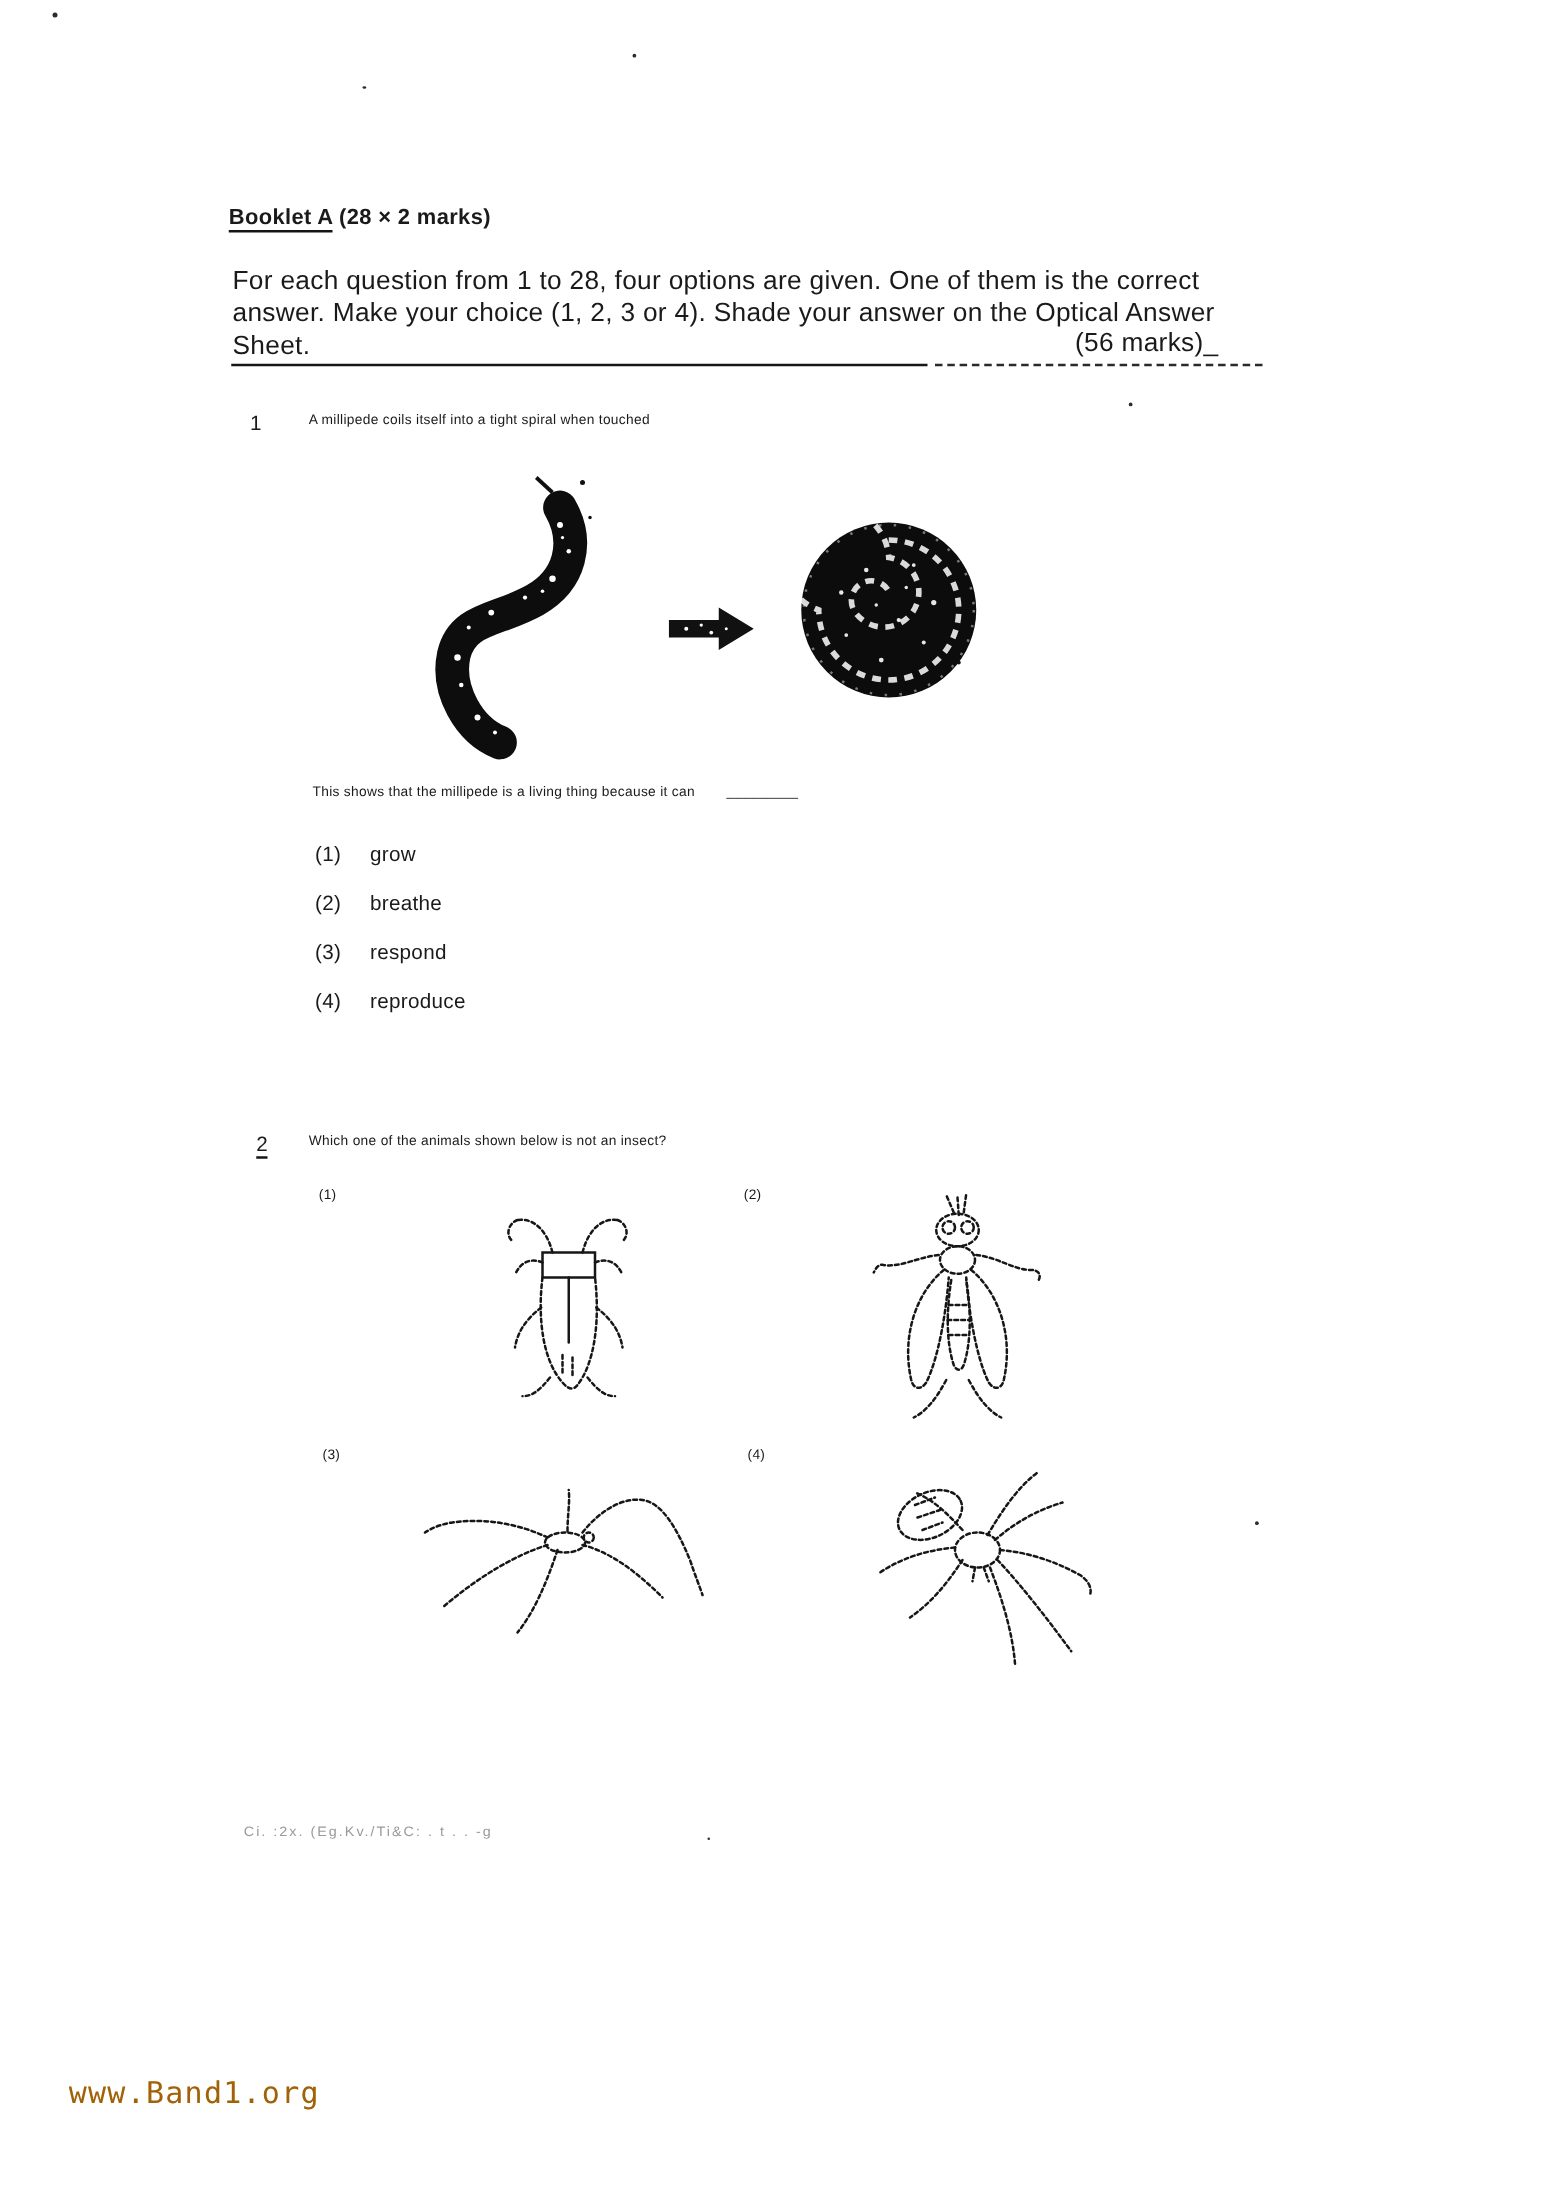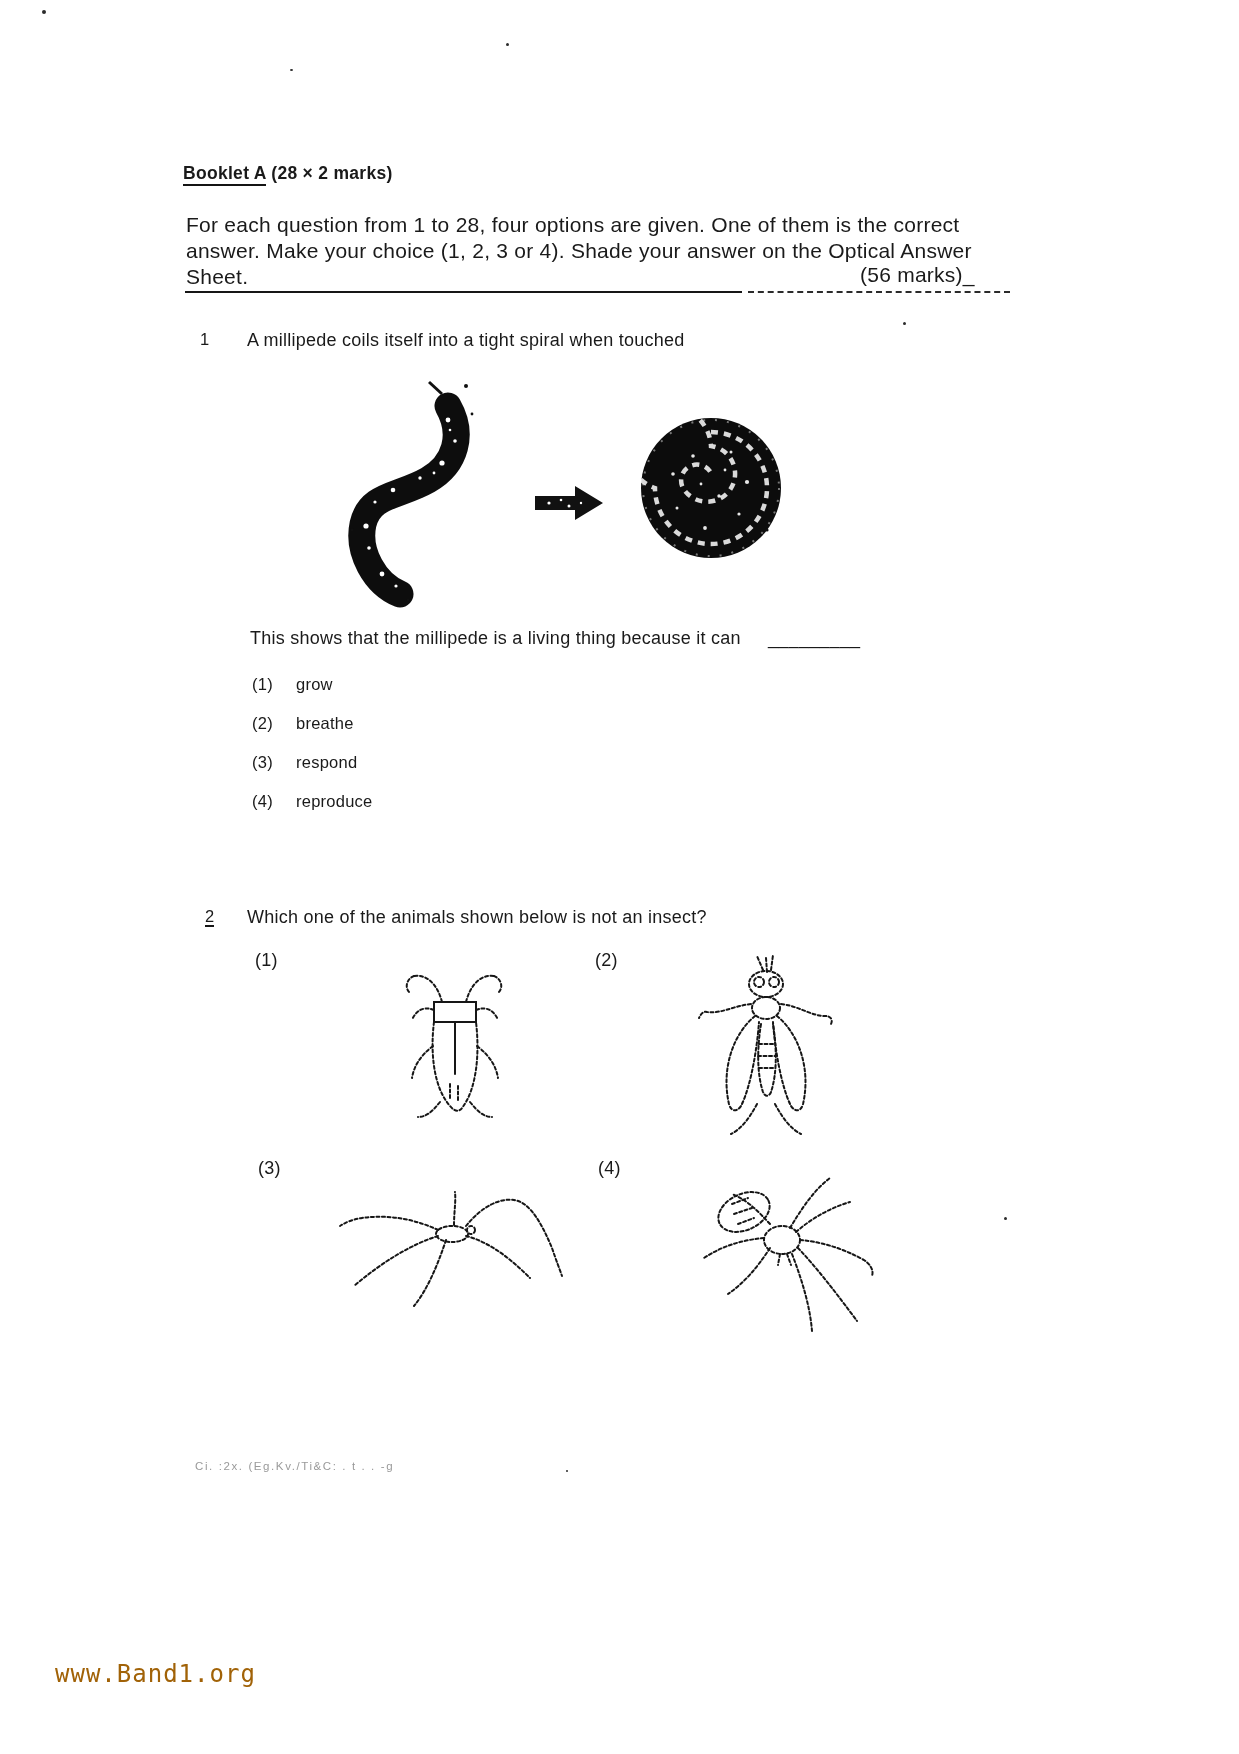--- a/index.html
+++ b/index.html
@@ -7,21 +7,21 @@
     position:relative;width:1191px;height:1754px;background:#ffffff;
     font-family:"Liberation Sans",sans-serif;color:#1a1a1a;overflow:hidden;
   }
   .abs{position:absolute;}
   .scan{filter:blur(0.35px);}
   .booklet-heading{font-size:17.5px;font-weight:bold;letter-spacing:.3px;white-space:nowrap;}
   .title-underline{border-bottom:2.5px solid #141414;padding-bottom:1px;}
   .body-text{font-size:21px;letter-spacing:.25px;line-height:26px;white-space:nowrap;}
   .q-number{font-size:16.5px;white-space:nowrap;}
   .q-number-underline{border-bottom:2px solid #161616;padding-bottom:0px;}
-  .q-text{font-size:18px;letter-spacing:.25px;white-space:nowrap;}
+  .q-text{font-size:11px;letter-spacing:.25px;white-space:nowrap;}
   .opt-row{display:flex;font-size:16.5px;letter-spacing:.25px;white-space:nowrap;}
   .opt-label{width:44px;flex:0 0 44px;}
   .rule-solid{height:0;border-top:2.6px solid #161616;}
   .rule-dash{height:0;border-top:2.4px dashed #2a2a2a;}
   .speck{position:absolute;background:#2b2b2b;border-radius:50%;}
   .footer-note{
     font-size:11.5px;color:#9a9a9a;letter-spacing:1.6px;white-space:nowrap;
     filter:blur(0.6px);transform:scaleY(.95);
   }
   .watermark{

